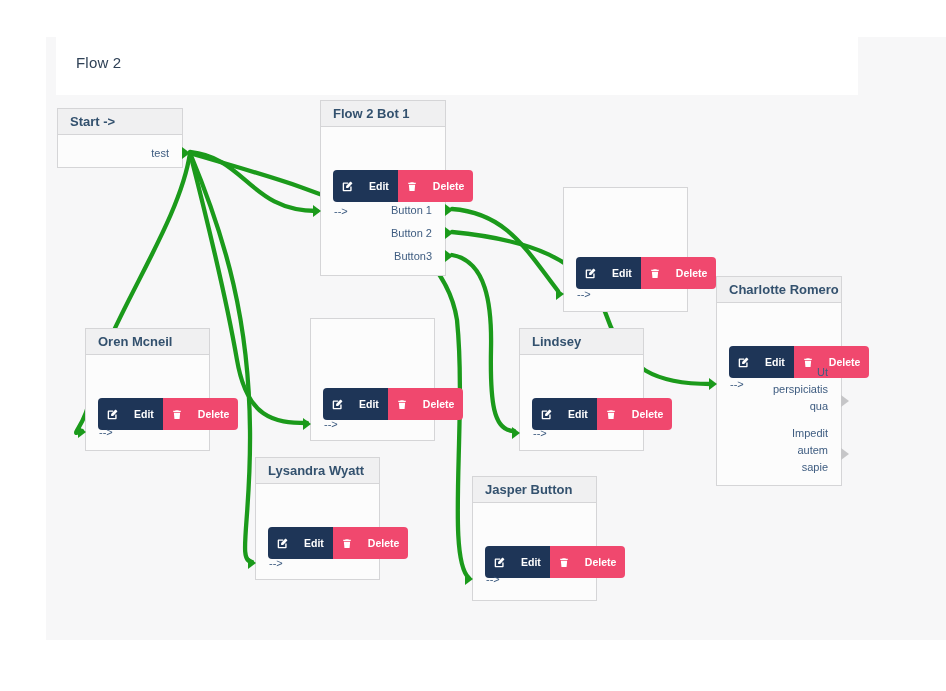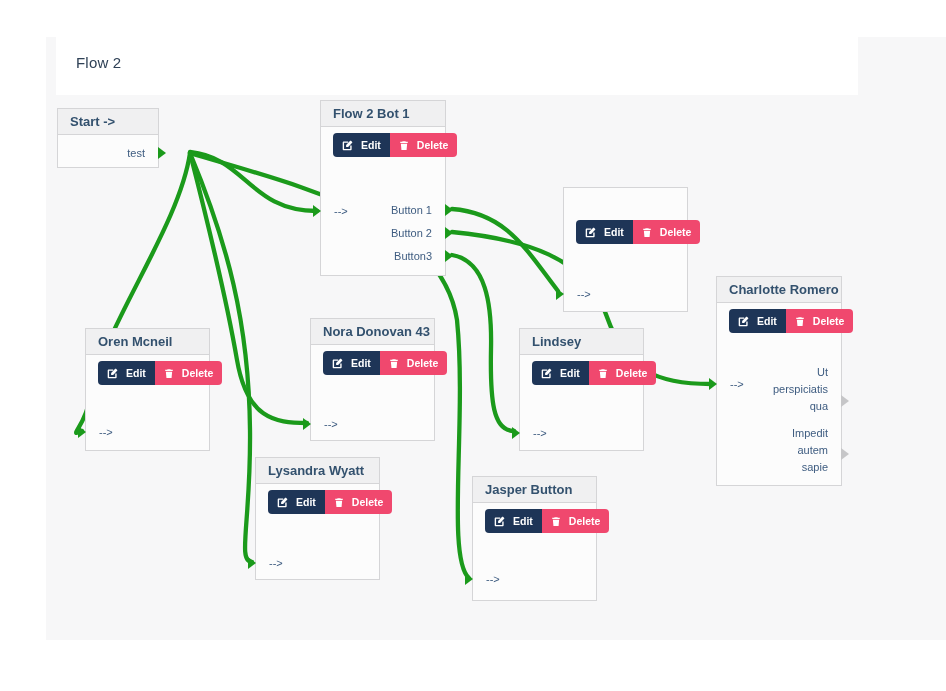--- a/index.html
+++ b/index.html
@@ -13,22 +13,22 @@
   #canvas-bg{position:absolute;left:46px;top:37px;width:900px;height:603px;background:var(--canvas);}
   #header-band{position:absolute;left:56px;top:30px;width:802px;height:65px;background:#ffffff;z-index:3;}
   #header-band .flow-title{position:absolute;left:20px;top:24px;font-size:15px;color:#2f4156;letter-spacing:.2px;}
   #wires{position:absolute;left:0;top:0;width:946px;height:691px;z-index:1;}
   #nodes{position:absolute;left:0;top:0;width:946px;height:691px;z-index:2;pointer-events:none;}
   .node{position:absolute;background:var(--node-bg);border:1px solid var(--node-border);pointer-events:auto;}
   .node-title{height:26px;line-height:26px;padding-left:12px;background:var(--node-head);
     border-bottom:1px solid var(--node-border);font-size:13px;font-weight:bold;color:var(--title);
     white-space:nowrap;overflow:hidden;}
   .btn-row{position:absolute;left:12px;top:32px;display:flex;}
-  .btn{display:flex;align-items:center;gap:8px;border:none;cursor:pointer;height:24px;
-    padding:0 9px;font-size:10.5px;font-weight:bold;color:#fff;font-family:"Liberation Sans",sans-serif;}
+  .btn{display:flex;align-items:center;gap:16px;border:none;cursor:pointer;height:32px;
+    padding:0 9px;font-size:10.5px;font-weight:bold;color:#fff;font-family:"Liberation Sans",sans-serif;margin-top:37px;}
   .btn.edit{background:var(--edit);border-radius:4px 0 0 4px;}
   .btn.del{background:var(--del);border-radius:0 4px 4px 0;}
   .btn svg{display:block;}
   .port-label{position:absolute;font-size:11px;color:var(--label);line-height:16px;white-space:nowrap;}
   .port-label.left{left:13px;}
   .port-label.right{right:13px;text-align:right;}
   .port{position:absolute;width:0;height:0;border-top:6px solid transparent;border-bottom:6px solid transparent;}
   .port.left{left:-8px;border-left:8px solid var(--port-idle);}
   .port.right{right:-8px;border-left:8px solid var(--port-idle);}
   .port.connected{border-left-color:var(--wire);}
@@ -46,21 +46,21 @@
       <path d="M190,152 C246,158 250,211 317,211" fill="none" stroke="#1b9a1b" stroke-width="4.3" stroke-linecap="round"></path>
       <path d="M190,153 C179,228 102,328 90,398 C85,427 67,438 82,431" fill="none" stroke="#1b9a1b" stroke-width="4.3" stroke-linecap="round"></path>
       <path d="M190,153 C211,235 227,302 237,360 C247,418 274,423 307,423" fill="none" stroke="#1b9a1b" stroke-width="4.3" stroke-linecap="round"></path>
       <path d="M190,153 C227,242 249,322 250,430 C251,522 237,562 252,562" fill="none" stroke="#1b9a1b" stroke-width="4.3" stroke-linecap="round"></path>
       <path d="M190,153 C298,186 441,217 457,320 C467,420 446,558 469,578" fill="none" stroke="#1b9a1b" stroke-width="4.3" stroke-linecap="round"></path>
       <path d="M452,209 C507,213 527,251 558,291" fill="none" stroke="#1b9a1b" stroke-width="4.3" stroke-linecap="round"></path>
       <path d="M452,232 C524,239 587,257 607,317 C626,371 657,384 711,384" fill="none" stroke="#1b9a1b" stroke-width="4.3" stroke-linecap="round"></path>
       <path d="M452,255 C486,261 492,304 491,349 C490,401 493,431 514,431" fill="none" stroke="#1b9a1b" stroke-width="4.3" stroke-linecap="round"></path>
     </svg>
   <div id="nodes">
-      <div class="node" style="left: 57px; top: 108px; width: 102px; height: 60px;">
+      <div class="node" style="left: 57px; top: 108px; width: 126px; height: 60px;">
         <div class="node-title">Start -&gt;</div>
         <div class="port right connected" style="top: 38px;"></div>
         <span class="port-label right" style="top: 36px;">test</span>
       </div>
       <div class="node" style="left: 320px; top: 100px; width: 126px; height: 176px;">
         <div class="node-title">Flow 2 Bot 1</div>
         <div class="btn-row">
           <button class="btn edit">
             <svg width="11" height="11" viewBox="0 0 16 16">
               <path fill="#fff" d="M9 2H2.5C1.7 2 1 2.7 1 3.5v10C1 14.3 1.7 15 2.5 15h10c.8 0 1.5-.7 1.5-1.5V8h-2v5H3V4h6V2z"></path>
@@ -141,21 +141,20 @@
             <svg width="10" height="11" viewBox="0 0 16 16">
               <path fill="#fff" d="M5.7 1h4.6l.6 1H14v2H2V2h3.1l.6-1zM3 5h10l-.9 10H3.9L3 5z"></path>
             </svg>
             <span>Delete</span>
           </button>
         </div>
         <div class="port left connected" style="top: 97px;"></div>
         <span class="port-label left" style="top: 95px;">--&gt;</span>
       </div>
       <div class="node" style="left: 310px; top: 318px; width: 125px; height: 123px;">
-        <div class="node-title">Nora Donovan 43</div>
         <div class="btn-row">
           <button class="btn edit">
             <svg width="11" height="11" viewBox="0 0 16 16">
               <path fill="#fff" d="M9 2H2.5C1.7 2 1 2.7 1 3.5v10C1 14.3 1.7 15 2.5 15h10c.8 0 1.5-.7 1.5-1.5V8h-2v5H3V4h6V2z"></path>
               <path fill="#fff" d="M14.8 2.9 13.1 1.2a.9.9 0 0 0-1.2 0L6 7.1V10h2.9l5.9-5.9a.9.9 0 0 0 0-1.2z"></path>
             </svg>
             <span>Edit</span>
           </button>
           <button class="btn del">
             <svg width="10" height="11" viewBox="0 0 16 16">

